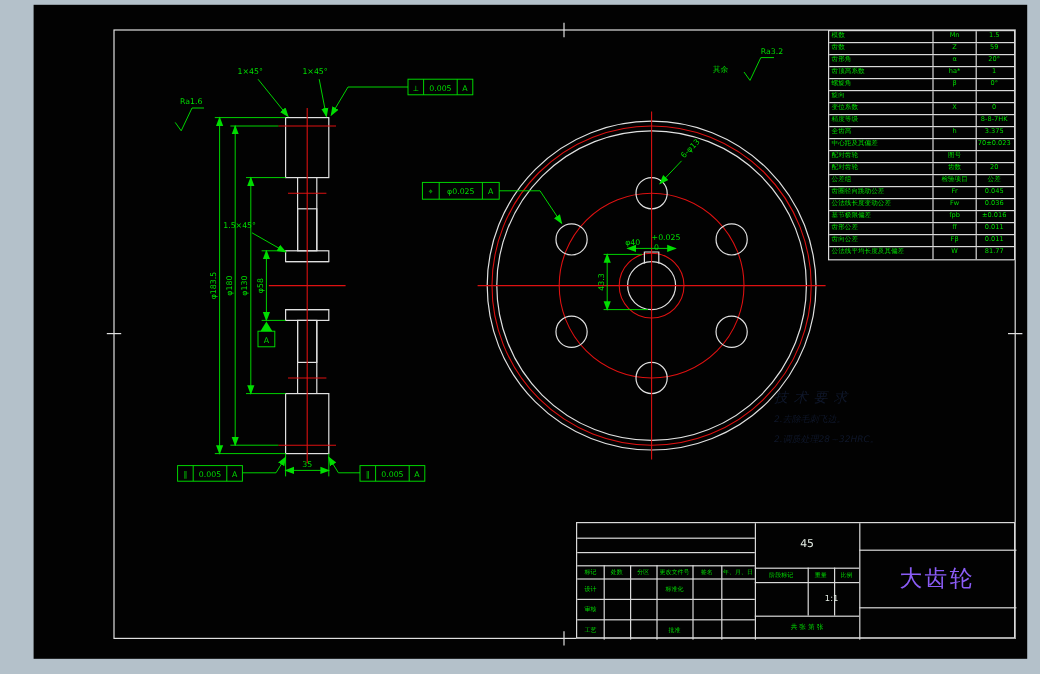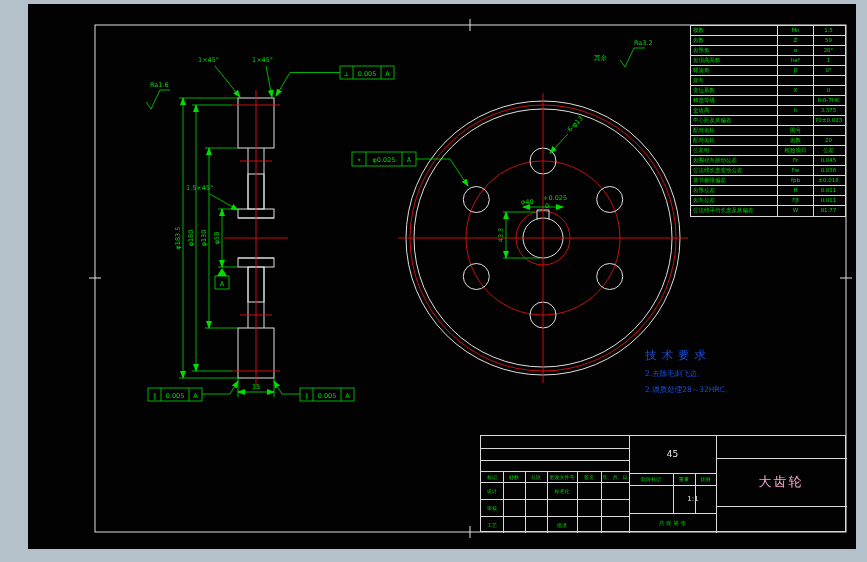--- a/index.html
+++ b/index.html
@@ -14,24 +14,24 @@
   .param-table{position:absolute;left:690px;top:25px;width:156px;border:1px solid #d9d9d9;box-sizing:border-box;background:#020202;}
   .pt-row{display:grid;grid-template-columns:86px 36px 30px;height:10px;box-sizing:border-box;border-bottom:1px solid #d9d9d9;}
   .pt-row:last-child{border-bottom:none;}
   .pt-cell{font-size:5.5px;line-height:9px;color:#00dd00;white-space:nowrap;overflow:hidden;padding-left:2px;box-sizing:border-box;}
   .pt-sym,.pt-val{border-left:1px solid #d9d9d9;text-align:center;padding-left:0;}
   
   .title-block{position:absolute;left:480px;top:435px;width:366px;height:97px;border:1px solid #d9d9d9;box-sizing:border-box;background:#020202;}
   .tb-line{position:absolute;background:#d9d9d9;}
   .tb-text{position:absolute;transform:translate(-50%,-50%);font-size:5px;color:#00dd00;white-space:nowrap;}
   .tb-big{font-size:9px;color:#e4ece4;}
-  .tb-name{font-size:13px;letter-spacing:2px;color:#f9a8d4;}
+  .tb-name{font-size:19px;letter-spacing:2px;color:#8b5cf6;}
   .tb-scale{font-size:7px;color:#e4ece4;}
   
-  .tech{position:absolute;left:645px;top:348px;color:#1d4ed8;}
+  .tech{position:absolute;left:645px;top:324px;color:#0f172a;font-style:italic;}
   .tech-title{font-size:11.5px;letter-spacing:5px;}
   .tech-item{font-size:7.5px;margin-top:5px;line-height:1.5;}
 </style>
 </head>
 <body>
 
 <div class="page">
   <div class="paper"></div>
 
   <svg class="draw" width="867" height="562" viewBox="0 0 867 562">

